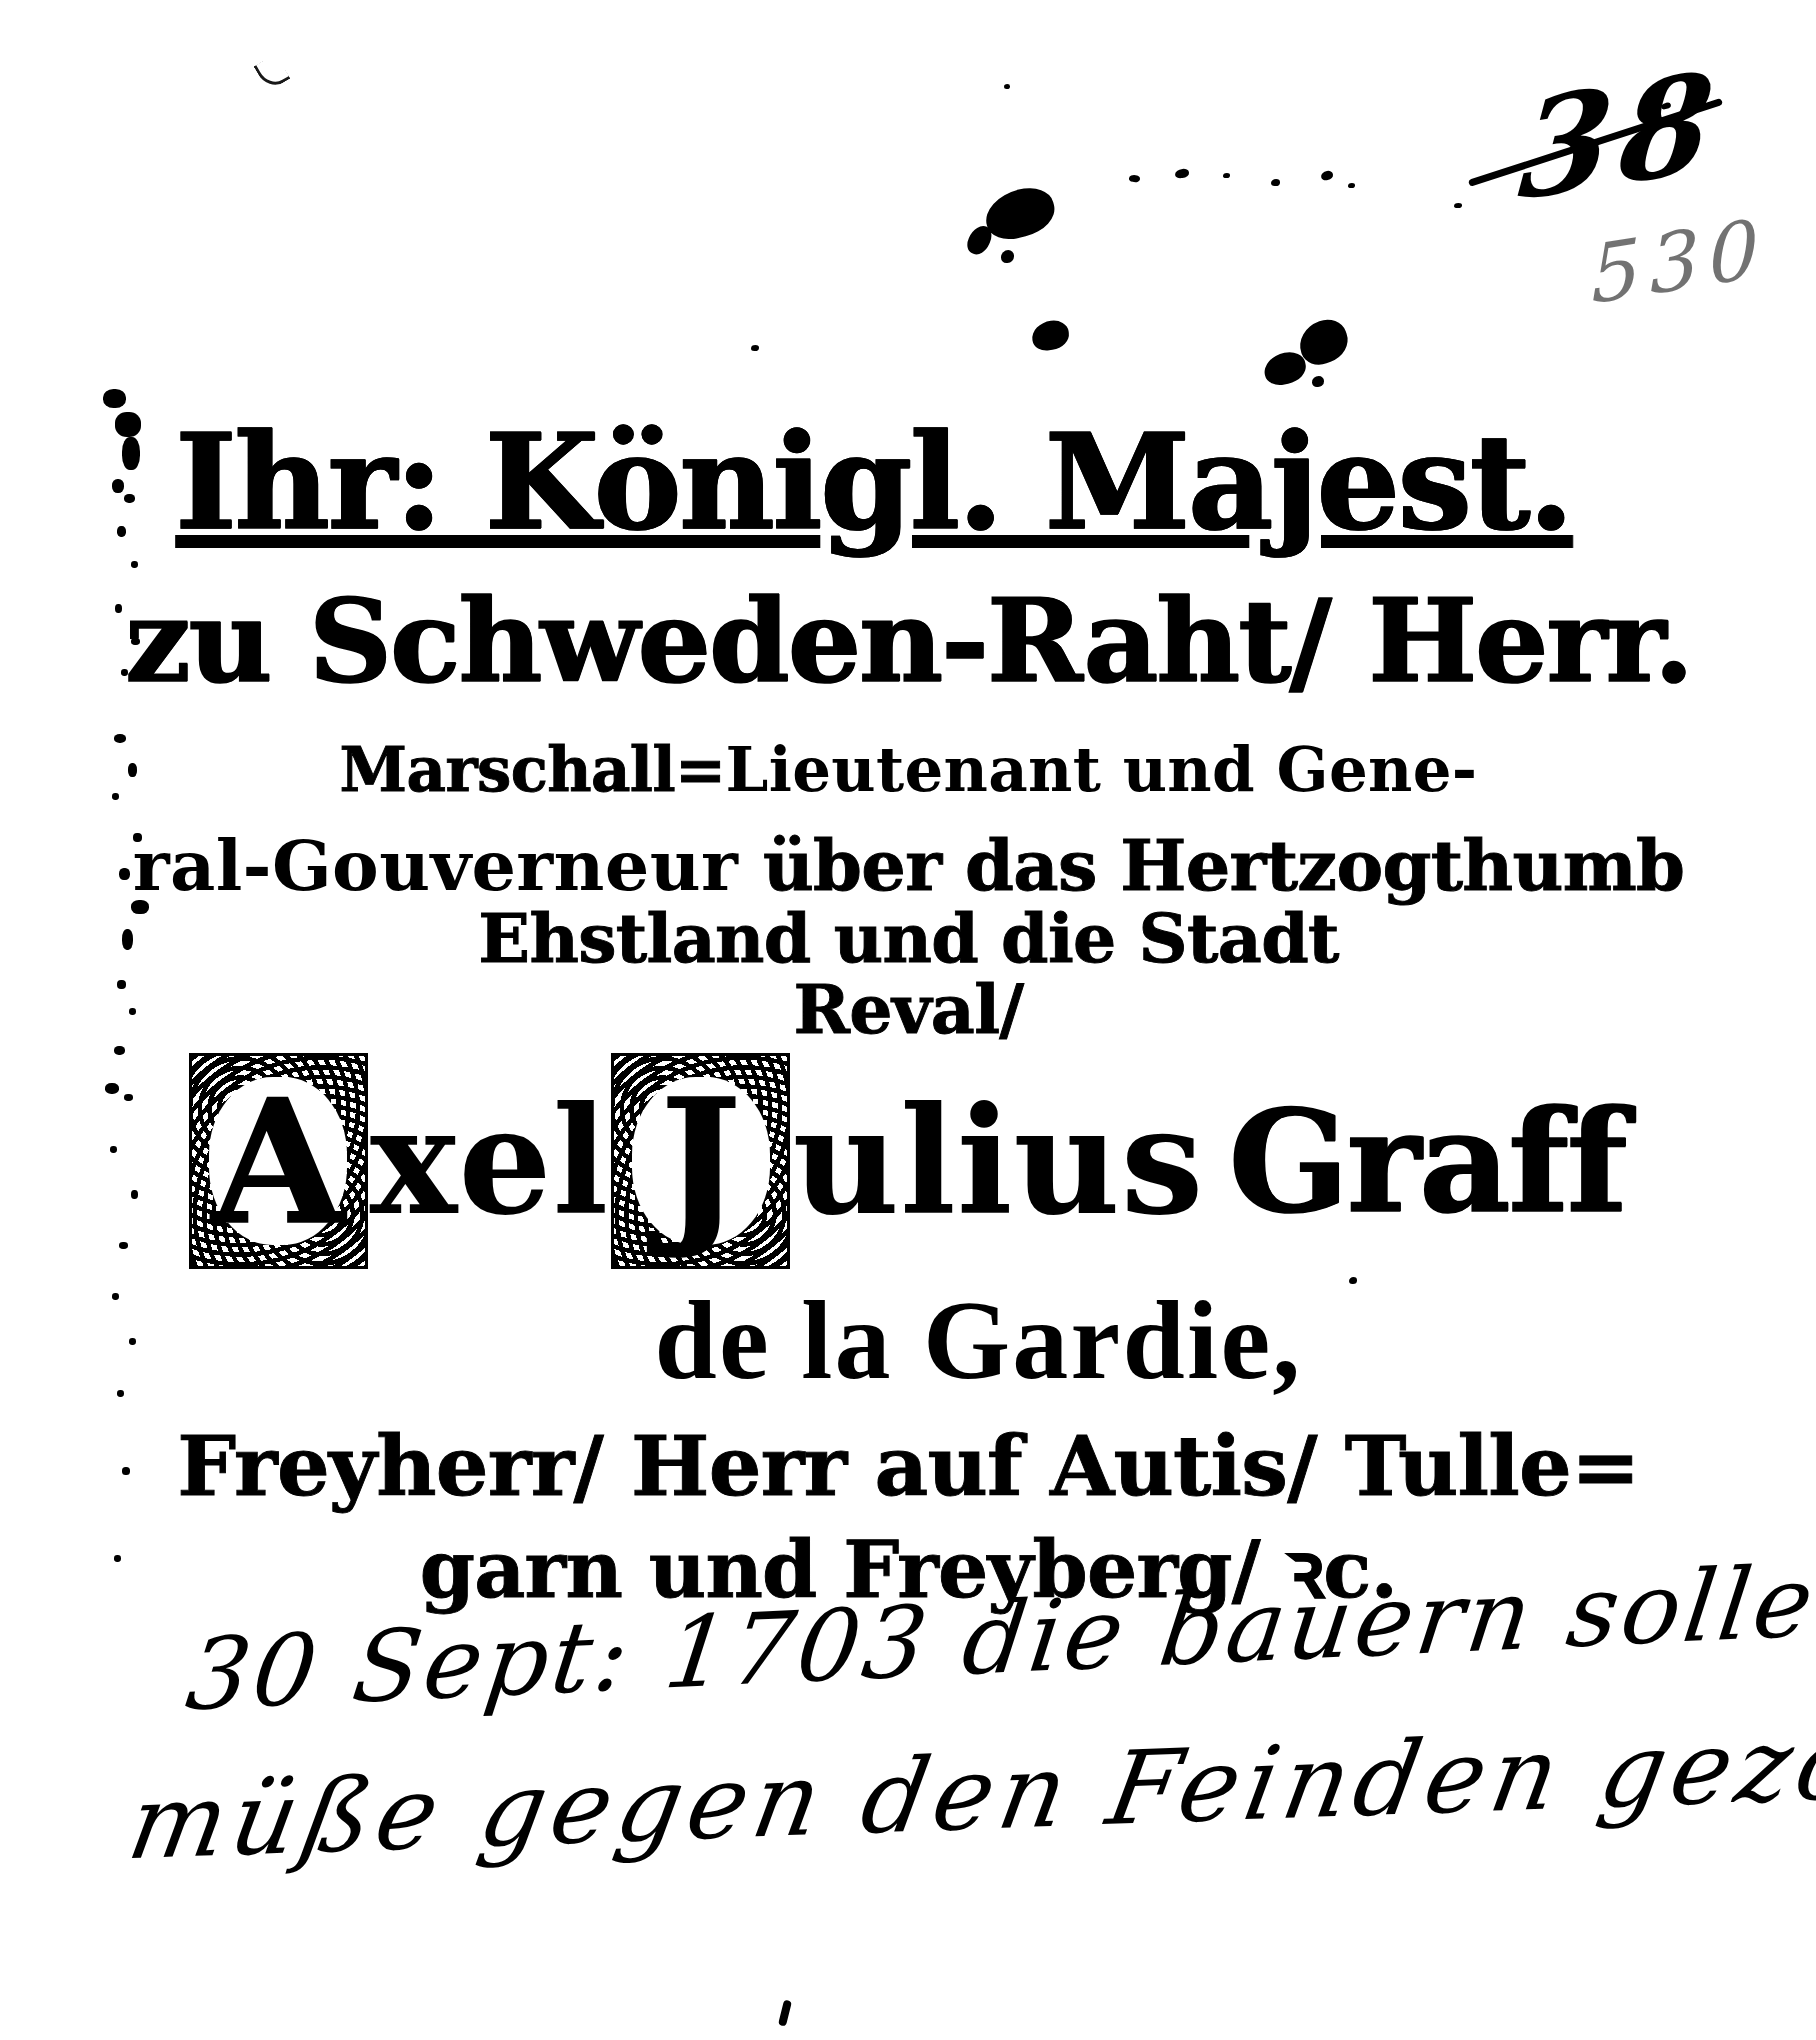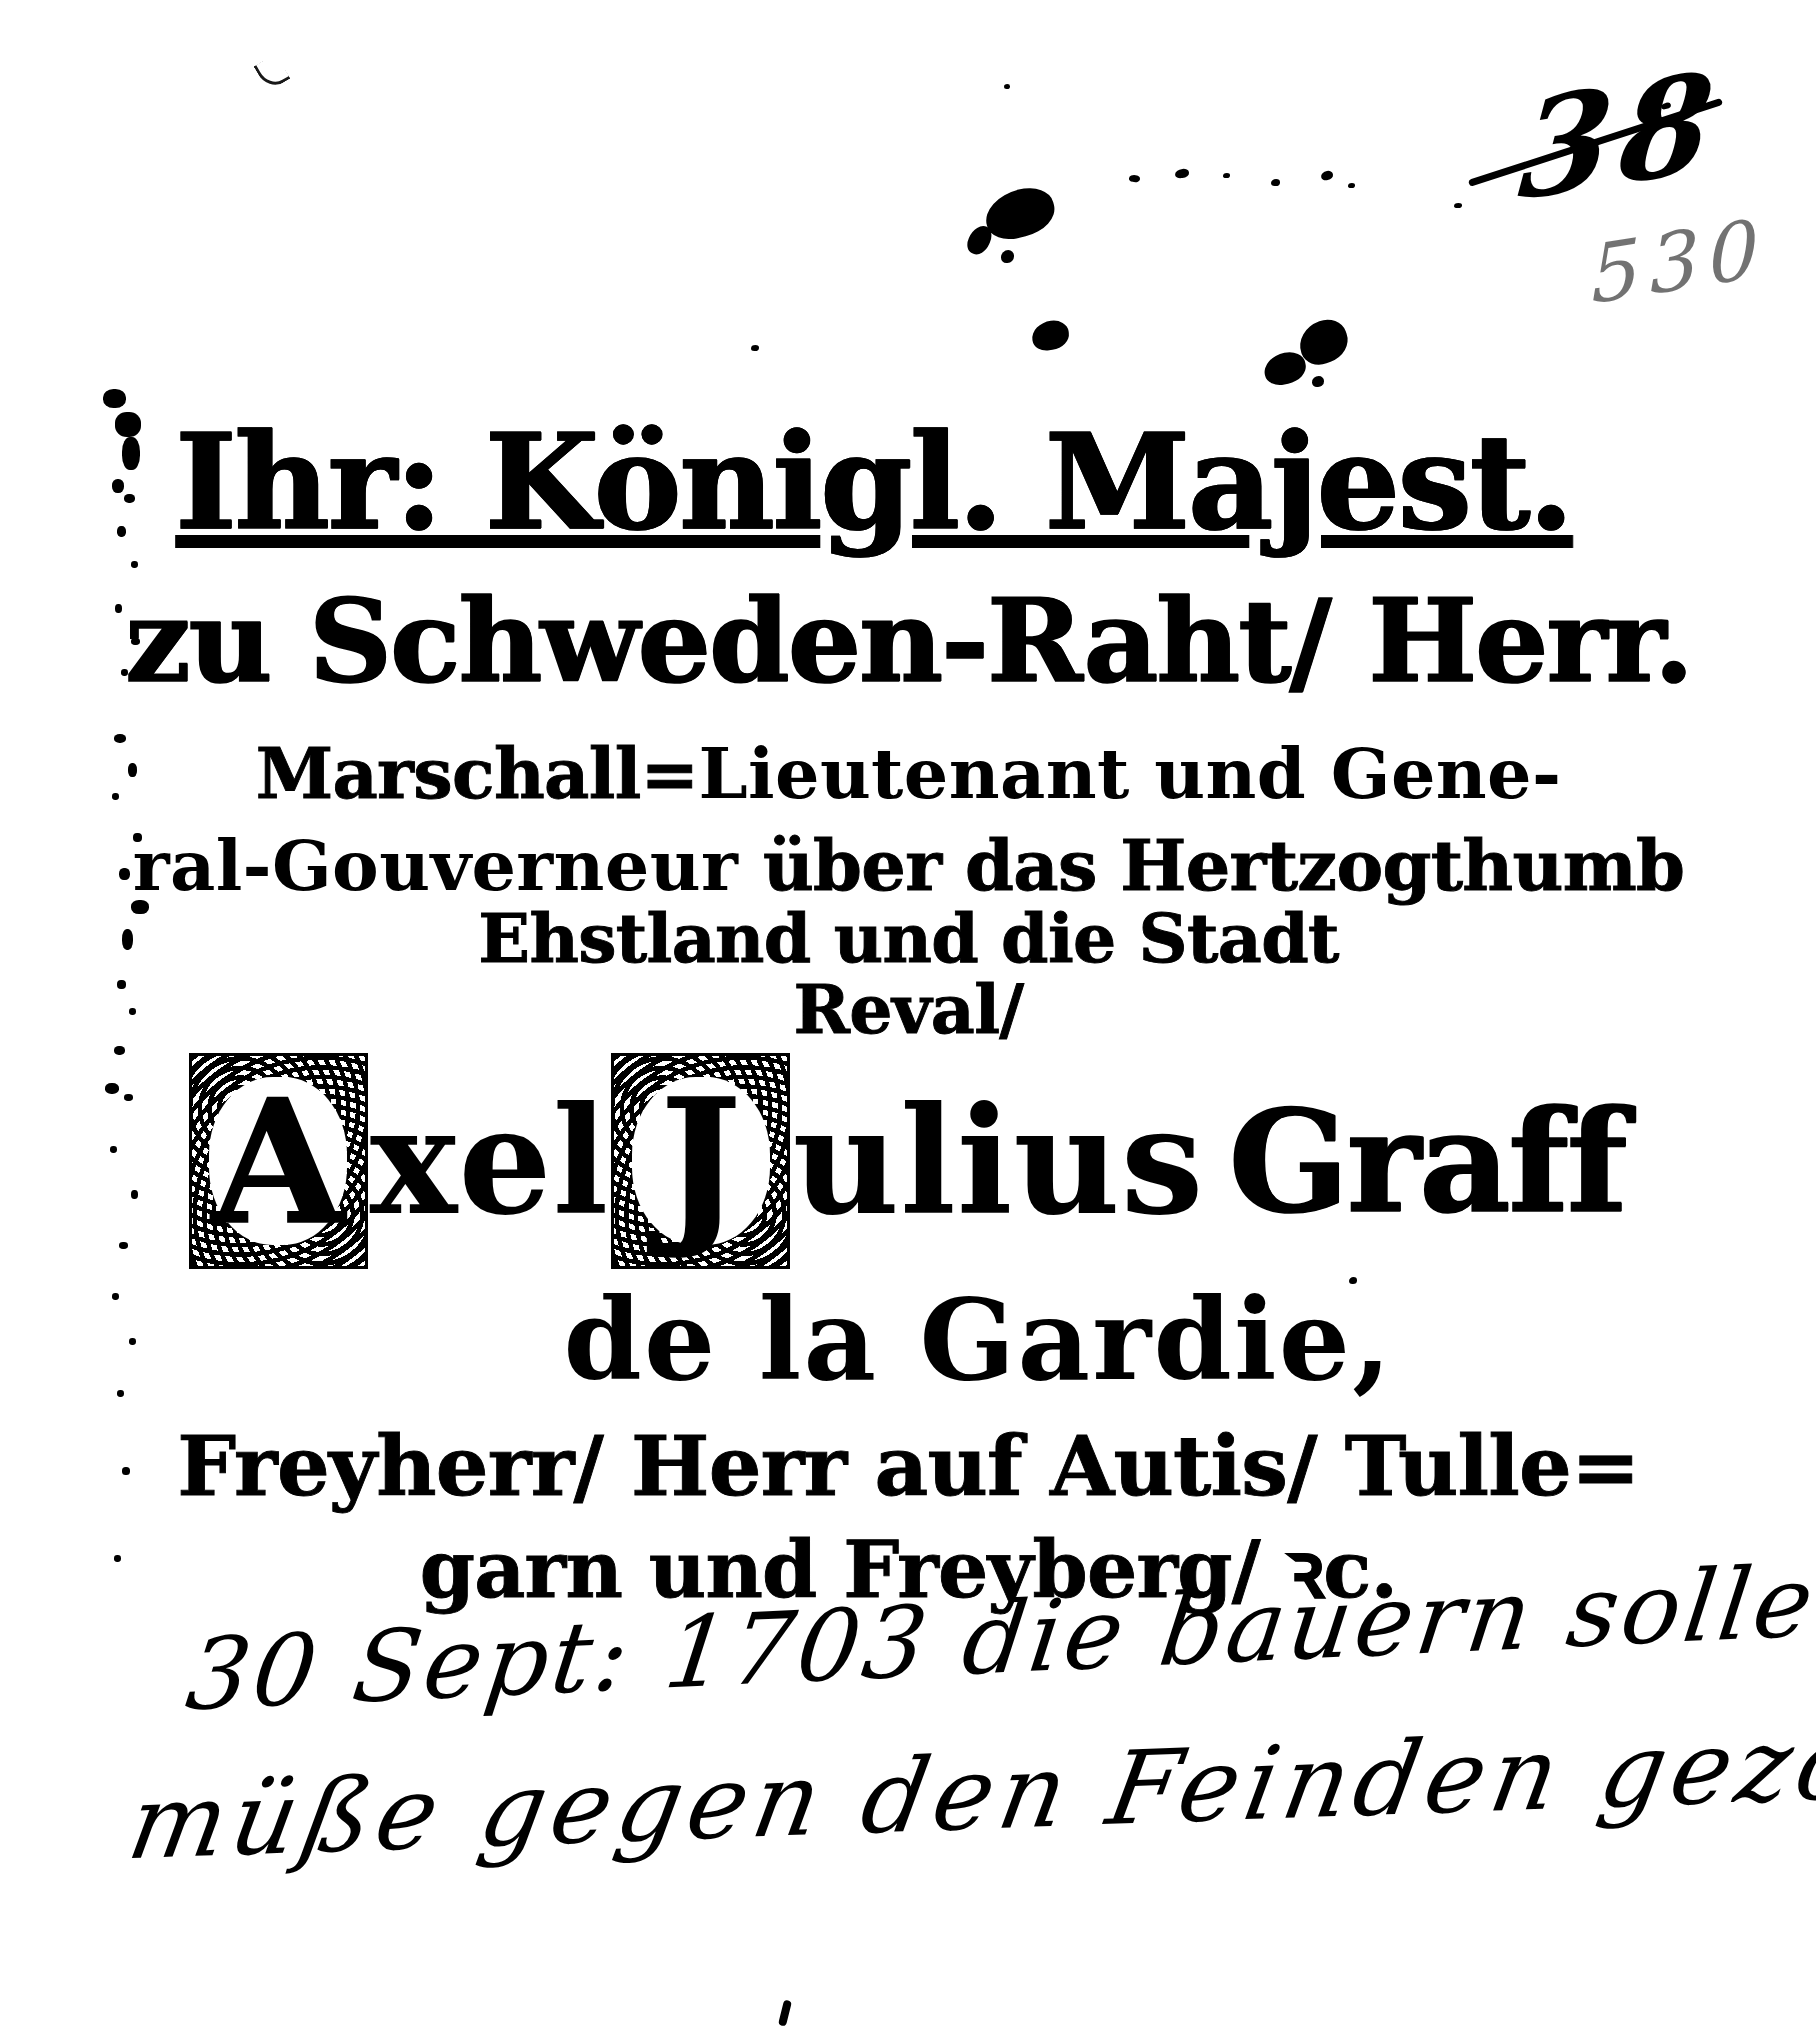--- a/index.html
+++ b/index.html
@@ -17,25 +17,25 @@
     text-shadow:1.3px 0 0 #000;
   }
   .fraktur-light{
     font-family:"DejaVu Serif",serif;font-weight:bold;
     letter-spacing:-0.01em;-webkit-text-stroke:0.9px #000;
   }
   .roman{font-family:"DejaVu Serif",serif;font-weight:bold;letter-spacing:0.005em;}
   
   .l1{top:417px;right:70px;font-size:131px;text-decoration:underline;}
   .l2{top:583px;font-size:115px;}
-  .l3{top:739px;font-size:70px;}
+  .l3{top:739px;font-size:61px;}
   .l4{top:831px;font-size:70px;}
   .l5{top:904px;font-size:68px;}
   .l6{top:975px;font-size:68px;}
-  .l8{top:1284px;left:140px;font-size:112px;letter-spacing:0.02em;}
+  .l8{top:1284px;left:140px;font-size:112px;letter-spacing:0.02em;font-family:Liberation Serif, serif;}
   .l9{top:1425px;font-size:83px;}
   .l10{top:1530px;font-size:79px;}
   
   .name-row{
     position:absolute;top:1052px;left:0;right:0;height:218px;
     display:flex;align-items:center;justify-content:center;gap:5.2px;
   }
   .initial{
     position:relative;width:173px;height:210px;flex:0 0 auto;
     background:

